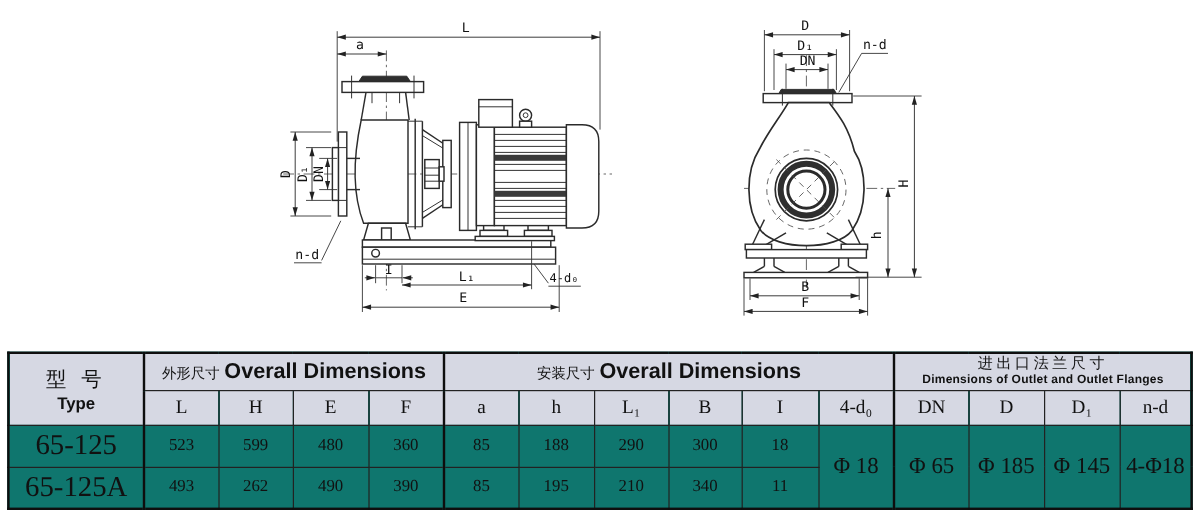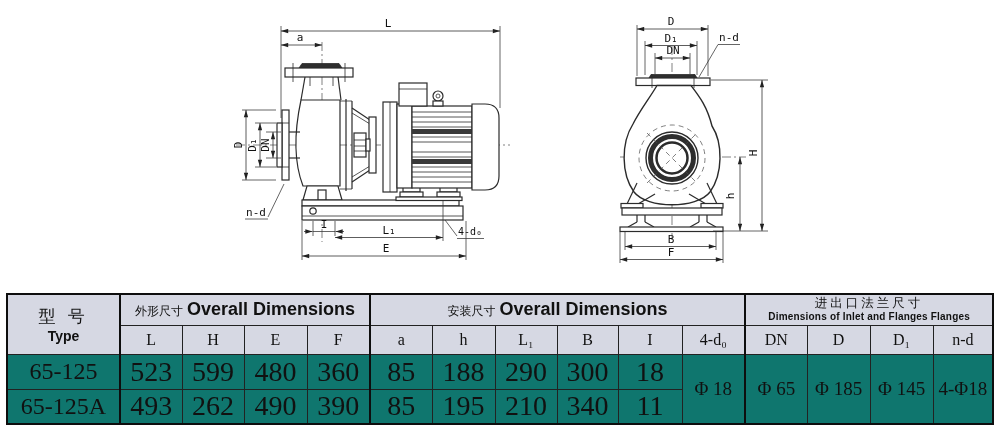--- a/index.html
+++ b/index.html
@@ -30,21 +30,21 @@
   .gl{border-left:2.2px solid #0e0e0e !important;}
   tr.h2 th{border-bottom:2.4px solid #0e0e0e;font-size:16px;}
   tr.r1 td{border-bottom:2px solid #0e0e0e;}
   td.mg{border-bottom:1.2px solid #222;}
   .zh{font-size:12px;} 
   .en{font-size:18px;font-family:"Liberation Sans",sans-serif;font-weight:bold;}
   .typec .zh{font-size:17px;letter-spacing:4px;}
   .typec .en{font-size:14px;}
   .zh2{font-size:12.5px;letter-spacing:3px;line-height:1.1;}
   .en2{font-size:10px;font-family:"Liberation Sans",sans-serif;font-weight:bold;letter-spacing:0.2px;line-height:1.1;}
-  td.num{font-size:28px;}
+  td.num{font-size:14px;}
   td.typev{text-align:left;padding-left:14px;font-size:24px;}
   td.big{font-size:19px;margin-left:40px;}
 </style>
 </head>
 <body>
 
 <div id="stage">
 
 <svg id="drawsvg" width="1000" height="290" viewBox="0 0 1000 290">
   <defs>
@@ -278,21 +278,21 @@
     <th colspan="4" class="gl">
       <span class="zh">外形尺寸</span>
       <span class="en">Overall Dimensions</span>
     </th>
     <th colspan="6" class="gl">
       <span class="zh">安装尺寸</span>
       <span class="en">Overall Dimensions</span>
     </th>
     <th colspan="4" class="gl">
       <div class="zh2">进出口法兰尺寸</div>
-      <div class="en2">Dimensions of Inlet and Flanges Flanges</div>
+      <div class="en2">Dimensions of Outlet and Outlet Flanges</div>
     </th>
   </tr>
   <tr class="h2">
     <th class="gl">L</th>
     <th>H</th>
     <th>E</th>
     <th>F</th>
     <th class="gl">a</th>
     <th>h</th>
     <th>L₁</th>

